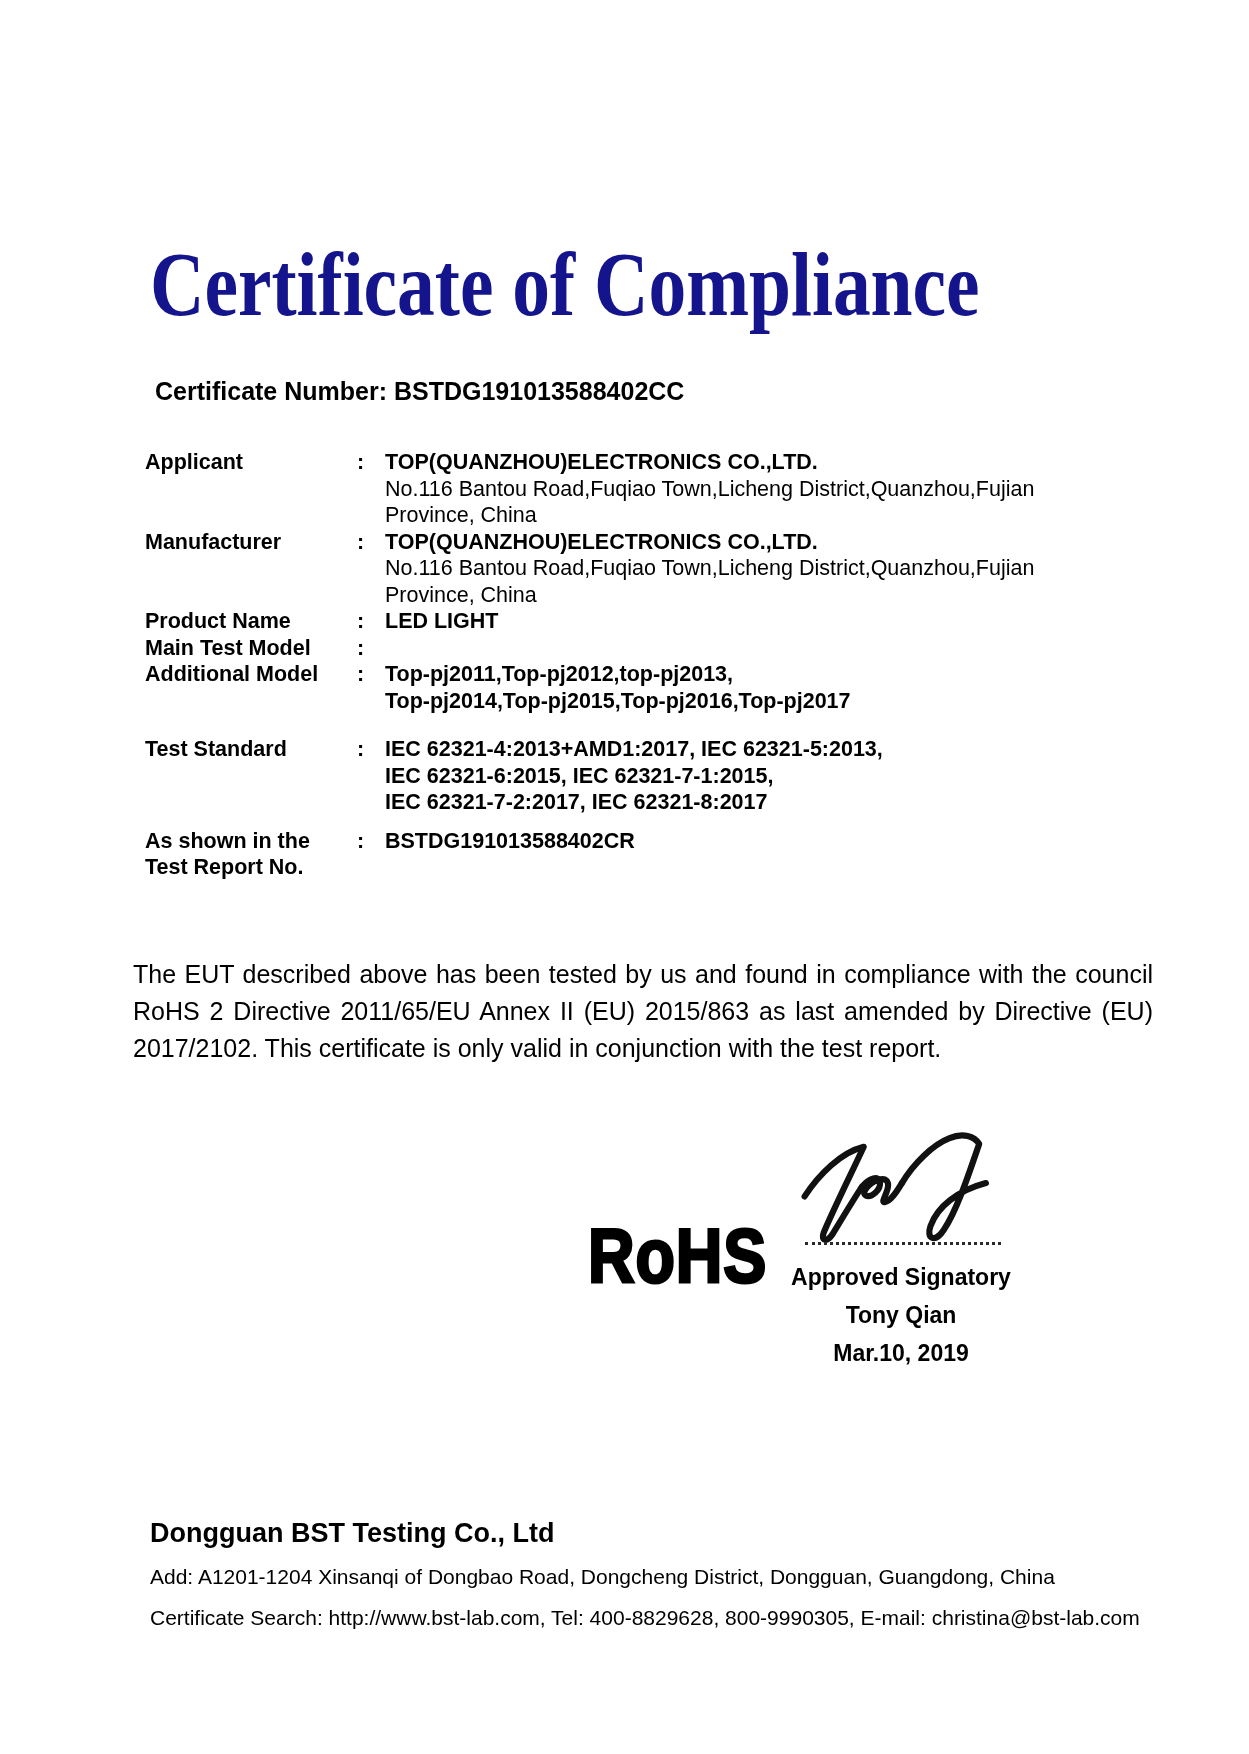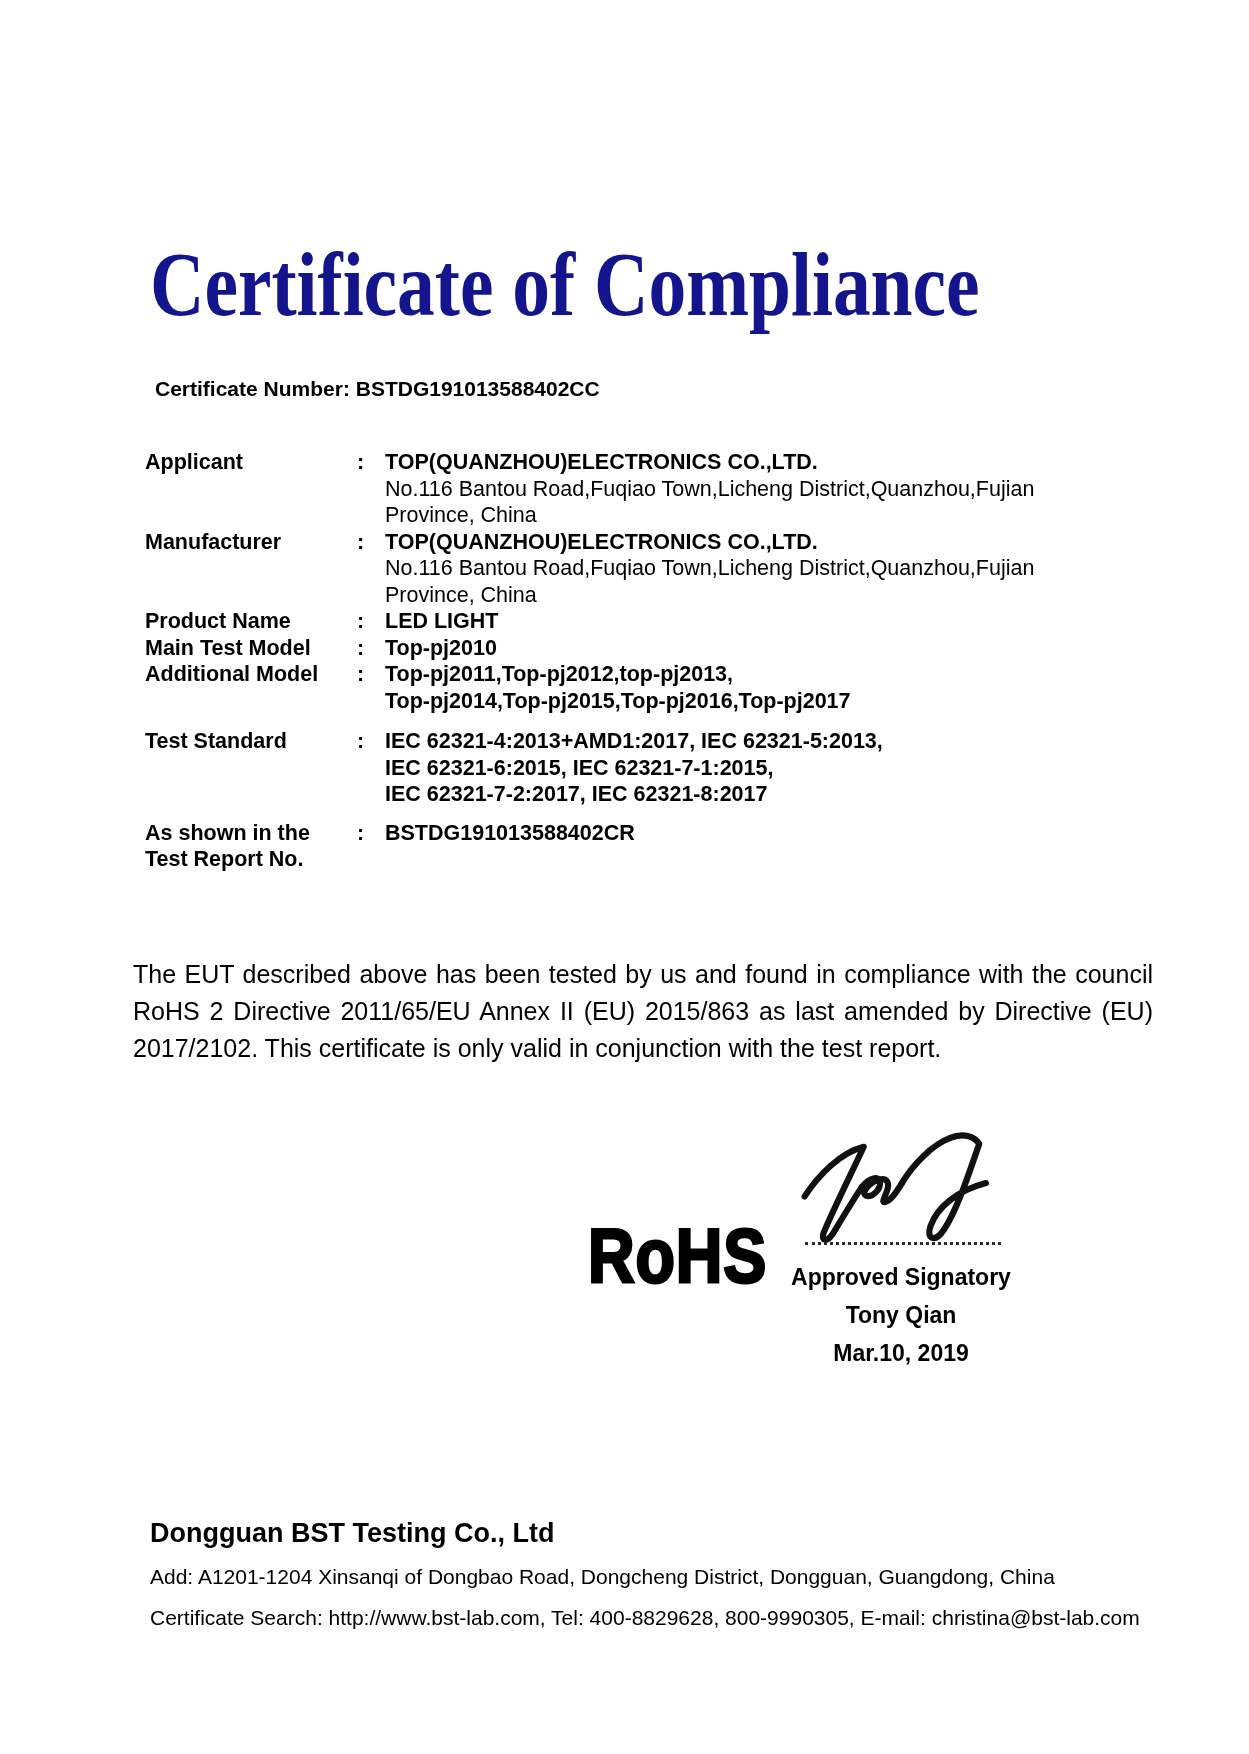--- a/index.html
+++ b/index.html
@@ -23,21 +23,21 @@
     line-height:1;
     color:#14148C;
     white-space:nowrap;
     transform:scaleX(0.82);
     transform-origin:0 50%;
   }
   .cert-number{
     position:absolute;
     left:155px;
     top:377px;
-    font-size:21px;
+    font-size:25px;
     font-weight:bold;
     white-space:nowrap;
   }
   .fields{
     position:absolute;
     left:145px;
     top:449px;
     width:930px;
     font-size:21.5px;
     line-height:26.5px;
@@ -51,21 +51,21 @@
   }
   .field-row .colon{
     width:28px;
     flex:0 0 28px;
     font-weight:bold;
   }
   .field-row .val{flex:1;}
   .val .company{font-weight:bold;}
   .val .address{font-weight:normal;white-space:pre-line;}
   .val.bold-val{font-weight:bold;white-space:pre-line;}
-  .row-test-standard{margin-top:14px;}
+  .row-test-standard{margin-top:22px;}
   .row-test-report{margin-top:12px;}
   .body-paragraph{
     position:absolute;
     left:133px;
     top:956px;
     width:1020px;
     font-size:25px;
     line-height:37px;
     text-align:justify;
   }
@@ -162,21 +162,20 @@
 
     <div class="field-row">
       <div class="lbl">Product Name</div>
       <div class="colon">:</div>
       <div class="val bold-val">LED LIGHT</div>
     </div>
 
     <div class="field-row">
       <div class="lbl">Main Test Model</div>
       <div class="colon">:</div>
-      <div class="val bold-val">Top-pj2010</div>
     </div>
 
     <div class="field-row">
       <div class="lbl">Additional Model</div>
       <div class="colon">:</div>
       <div class="val bold-val">Top-pj2011,Top-pj2012,top-pj2013,
 Top-pj2014,Top-pj2015,Top-pj2016,Top-pj2017</div>
     </div>
 
     <div class="field-row row-test-standard">

